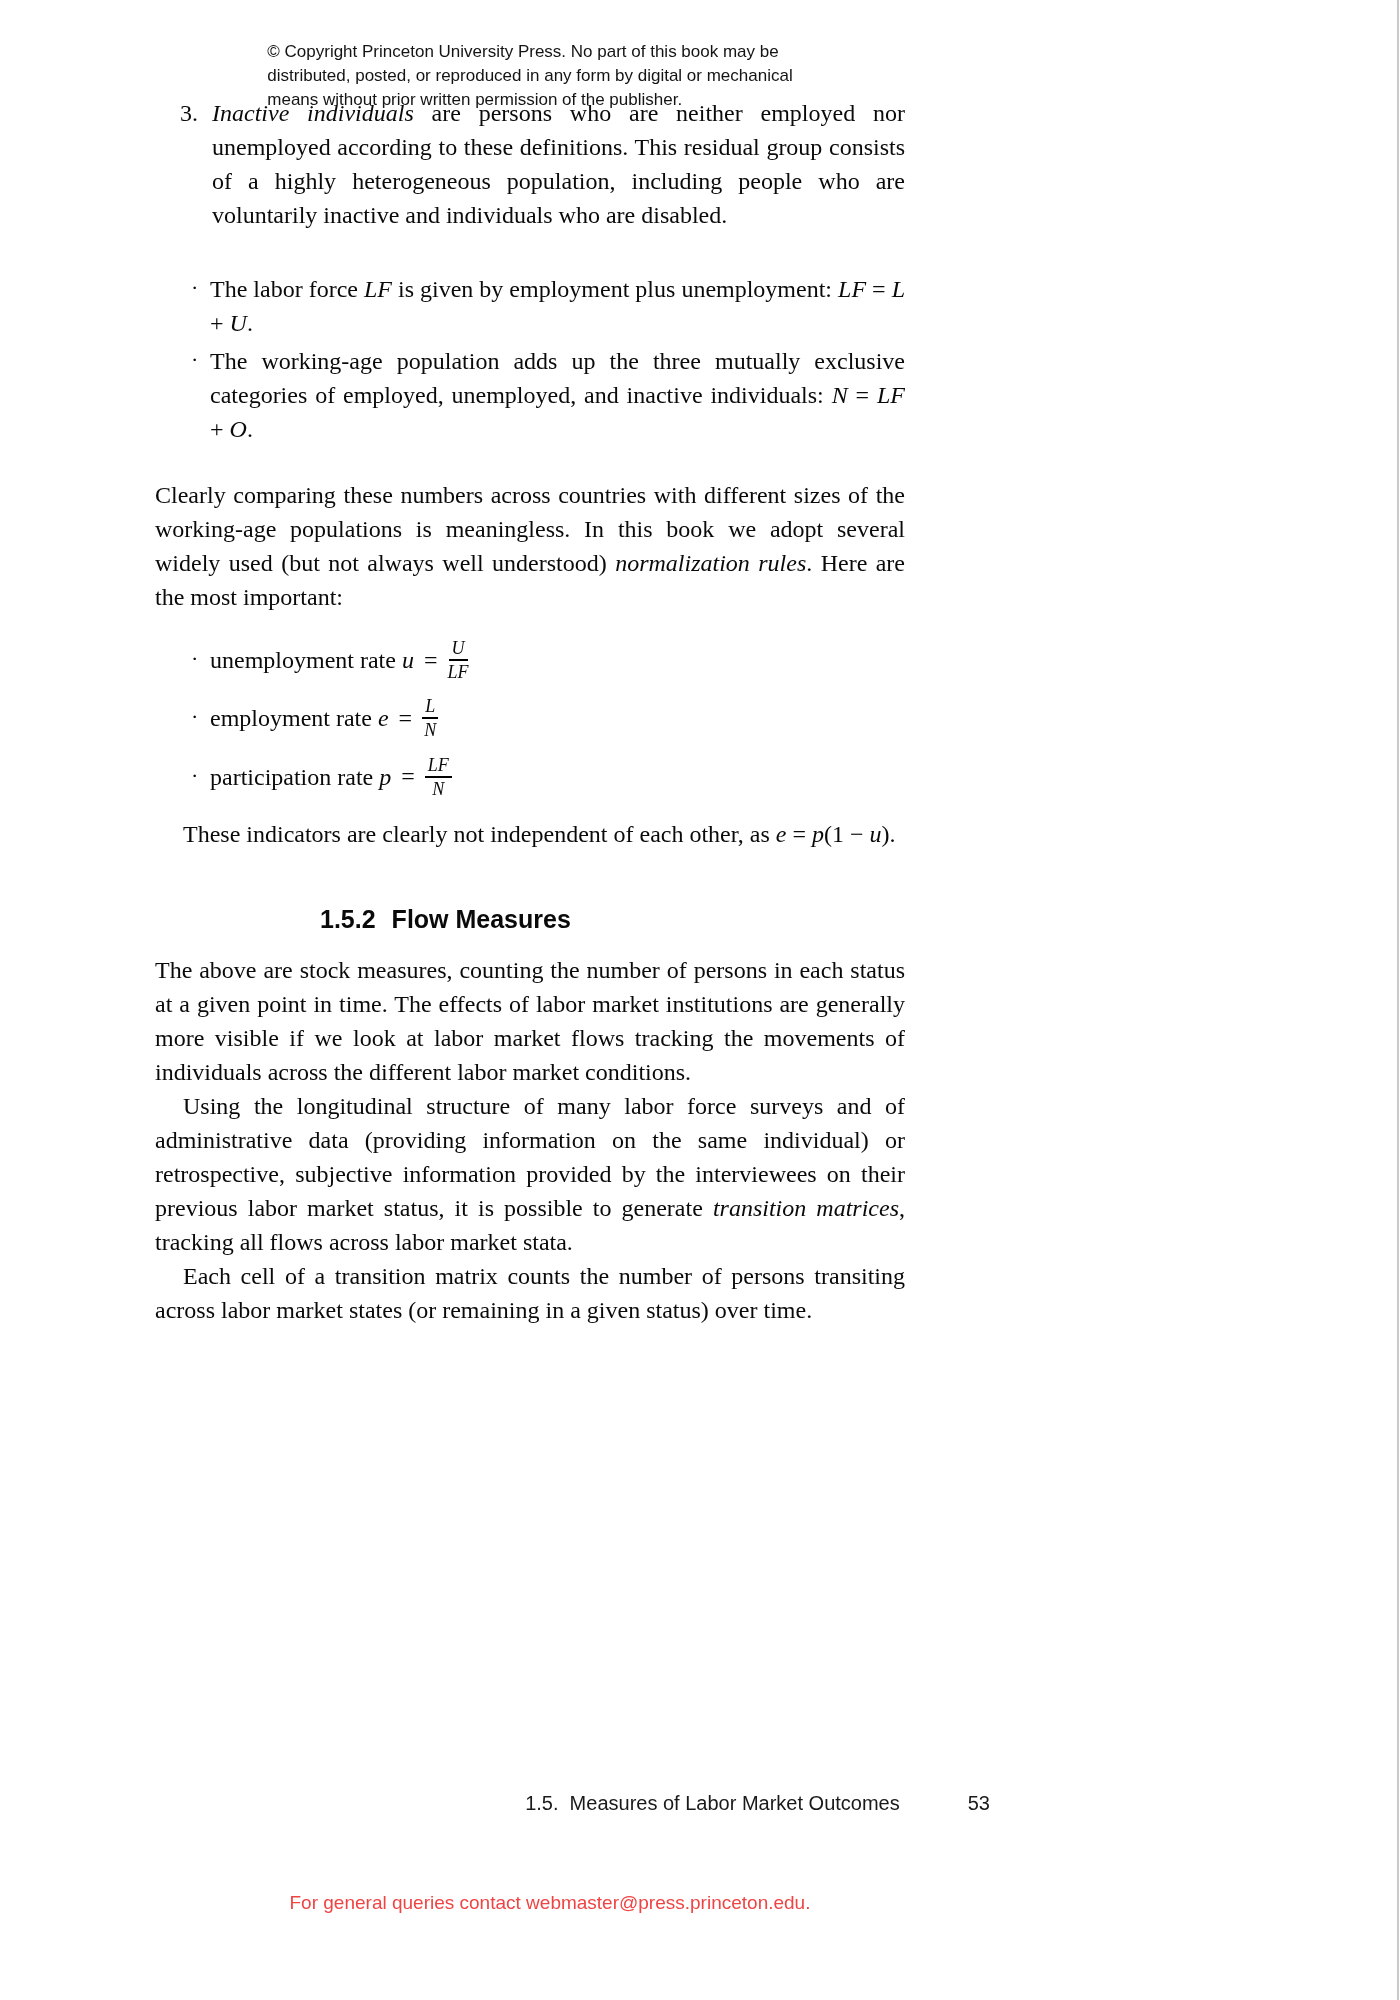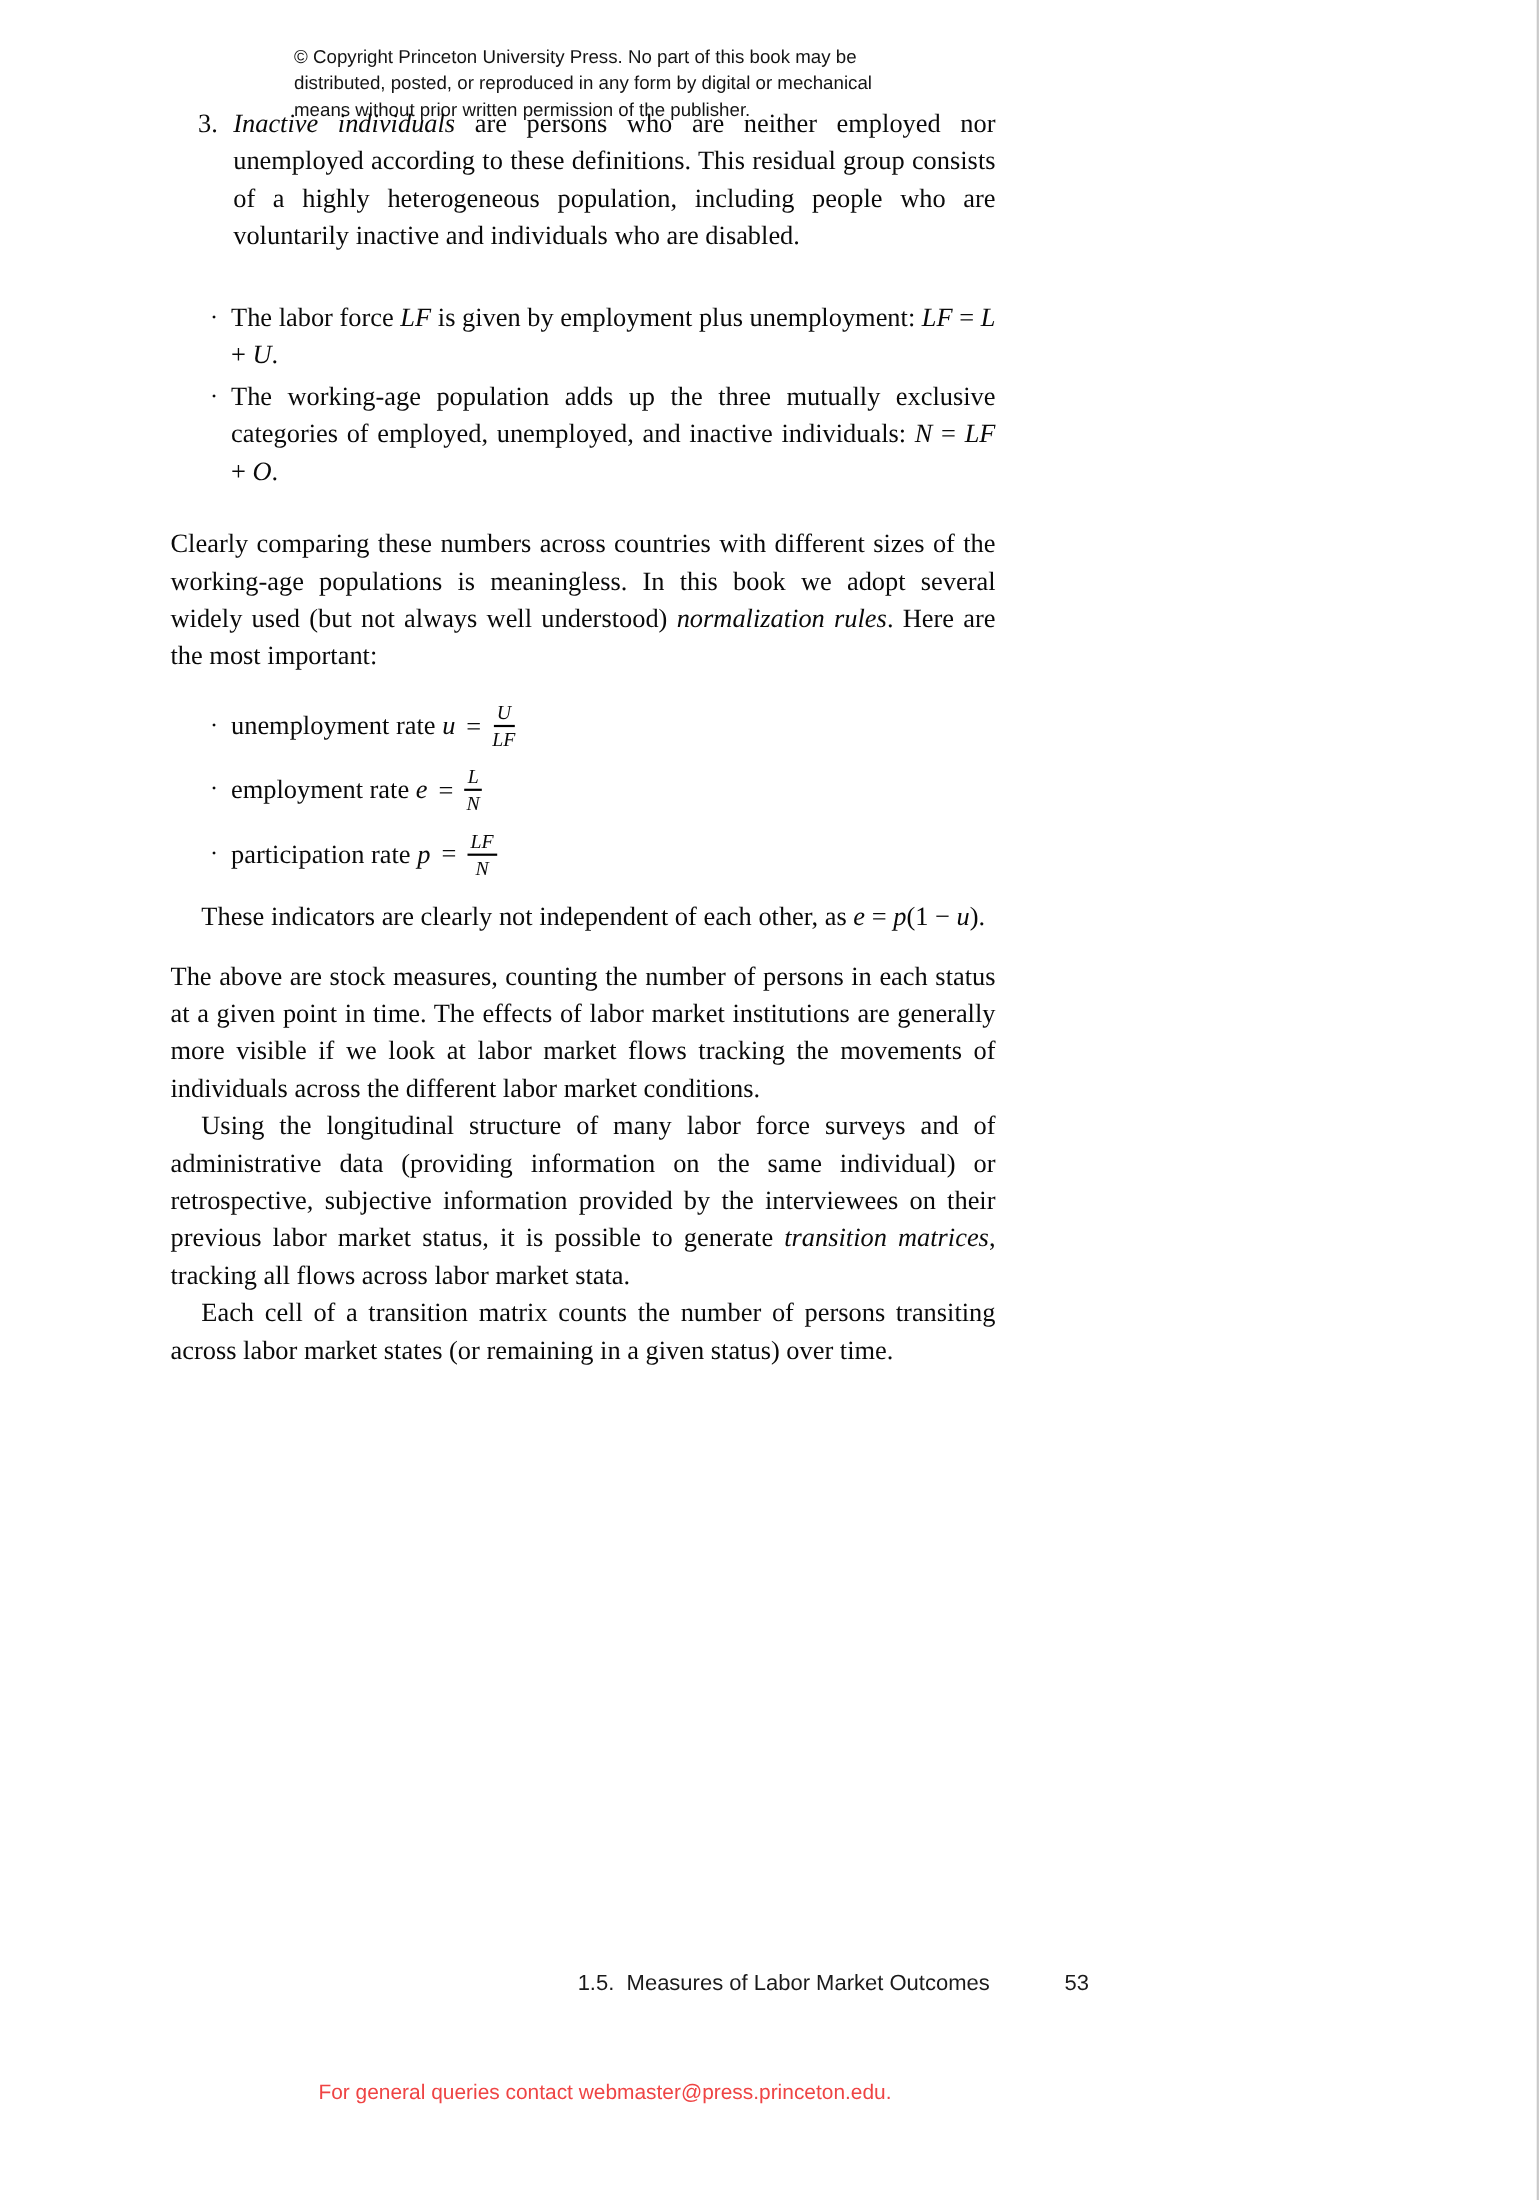--- a/index.html
+++ b/index.html
@@ -123,20 +123,23 @@
         <span class="dot">·</span>
         <span>participation rate </span><span class="it">p</span><span class="eq">=</span><span class="frac">
             <span class="num it">LF</span>
             <span class="den it">N</span>
           </span>
       </li>
     </ul>
 
     <p class="para-these"><span>These indicators are clearly not independent of each other, as </span><span class="it">e</span><span> = </span><span class="it">p</span><span>(1 − </span><span class="it">u</span><span>).</span></p>
 
+    <div class="heading">
+      <span class="h-num">1.5.2</span><span>Flow Measures</span>
+    </div>
 
     <p class="para-above"><span>The above are stock measures, counting the number of persons in each status at a given point in time. The effects of labor market institutions are generally more visible if we look at labor market flows tracking the movements of individuals across the different labor market conditions.</span></p>
     <p class="para-flow"><span>Using the longitudinal structure of many labor force surveys and of administrative data (providing information on the same individual) or retrospective, subjective information provided by the interviewees on their previous labor market status, it is possible to generate </span><span class="it">transition matrices</span><span>, tracking all flows across labor market stata.</span></p>
     <p class="para-flow"><span>Each cell of a transition matrix counts the number of persons transiting across labor market states (or remaining in a given status) over time.</span></p>
 
   </div>
 
   <div class="footer-line">
     <span><span>1.5.</span>&nbsp; <span>Measures of Labor Market Outcomes</span></span>
     <span>53</span>

